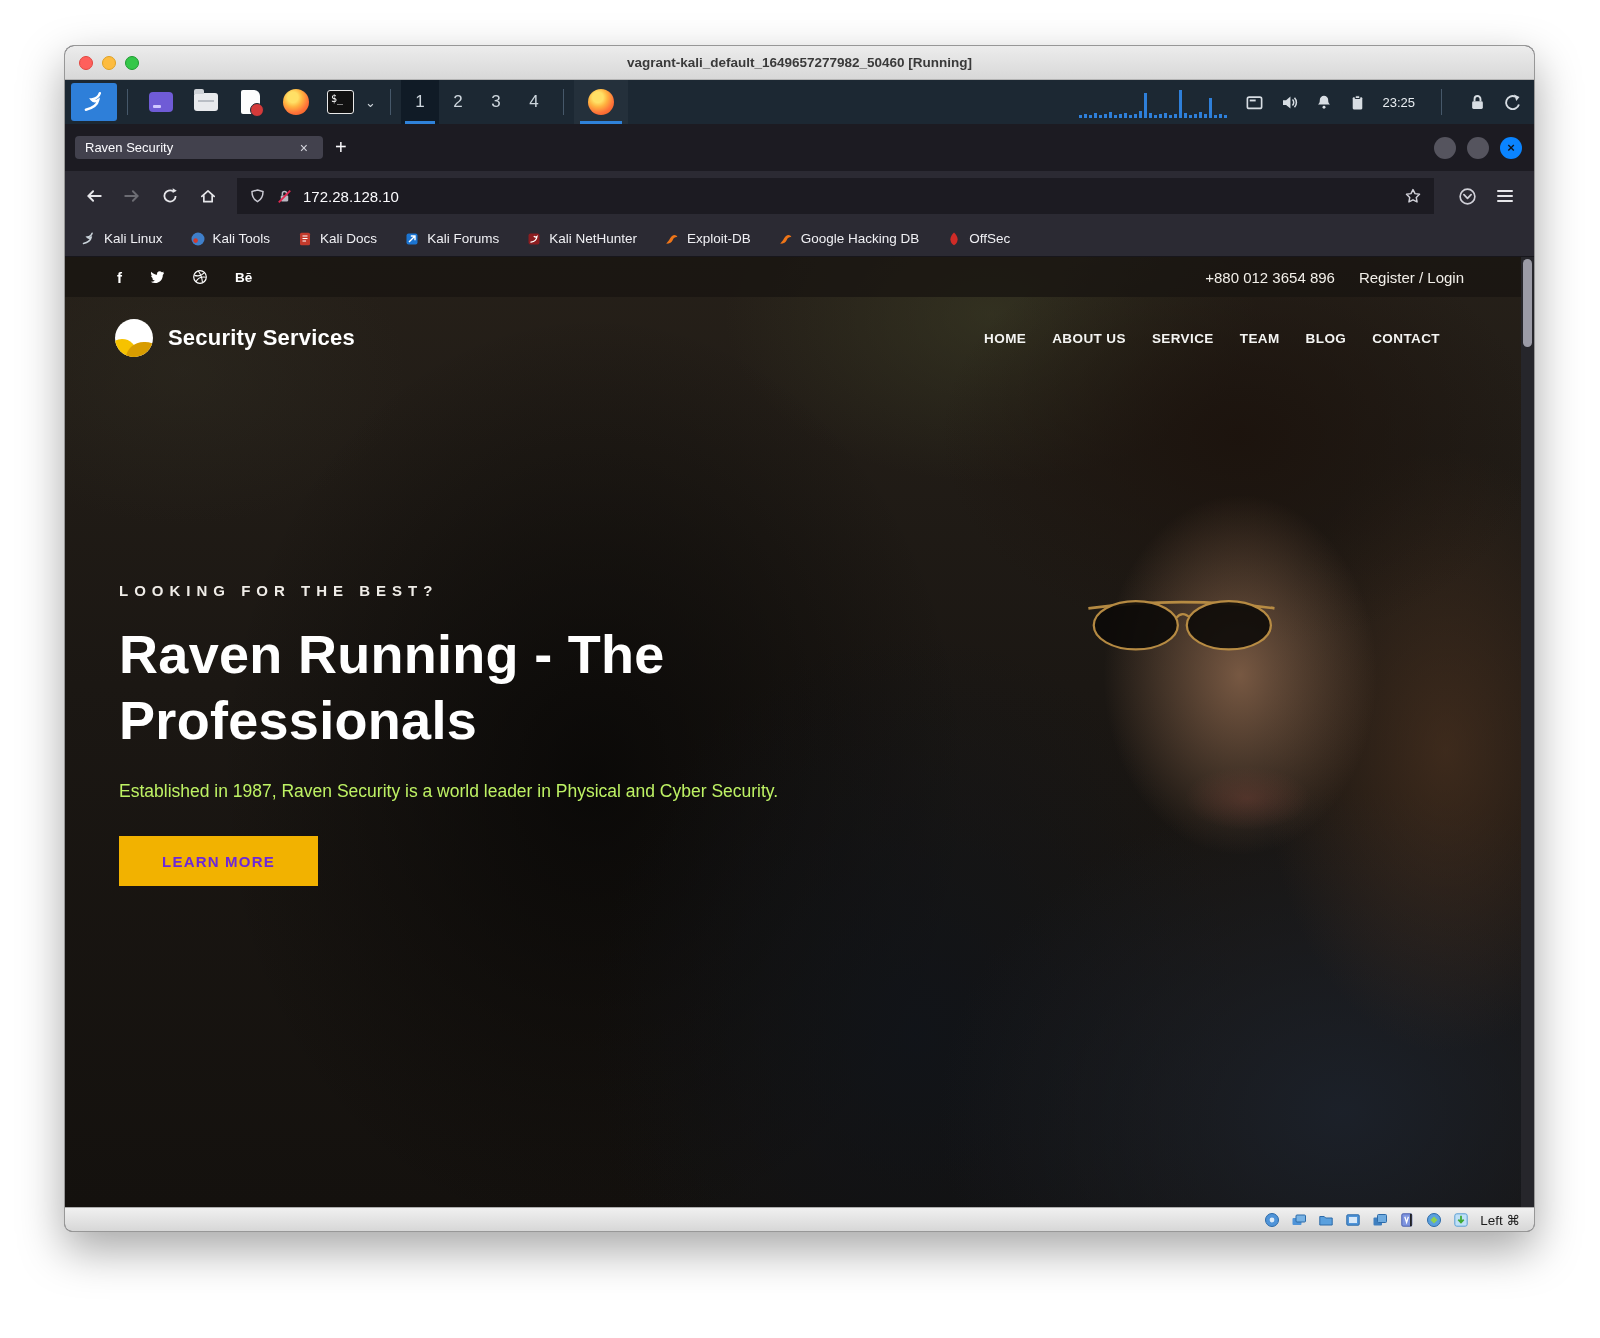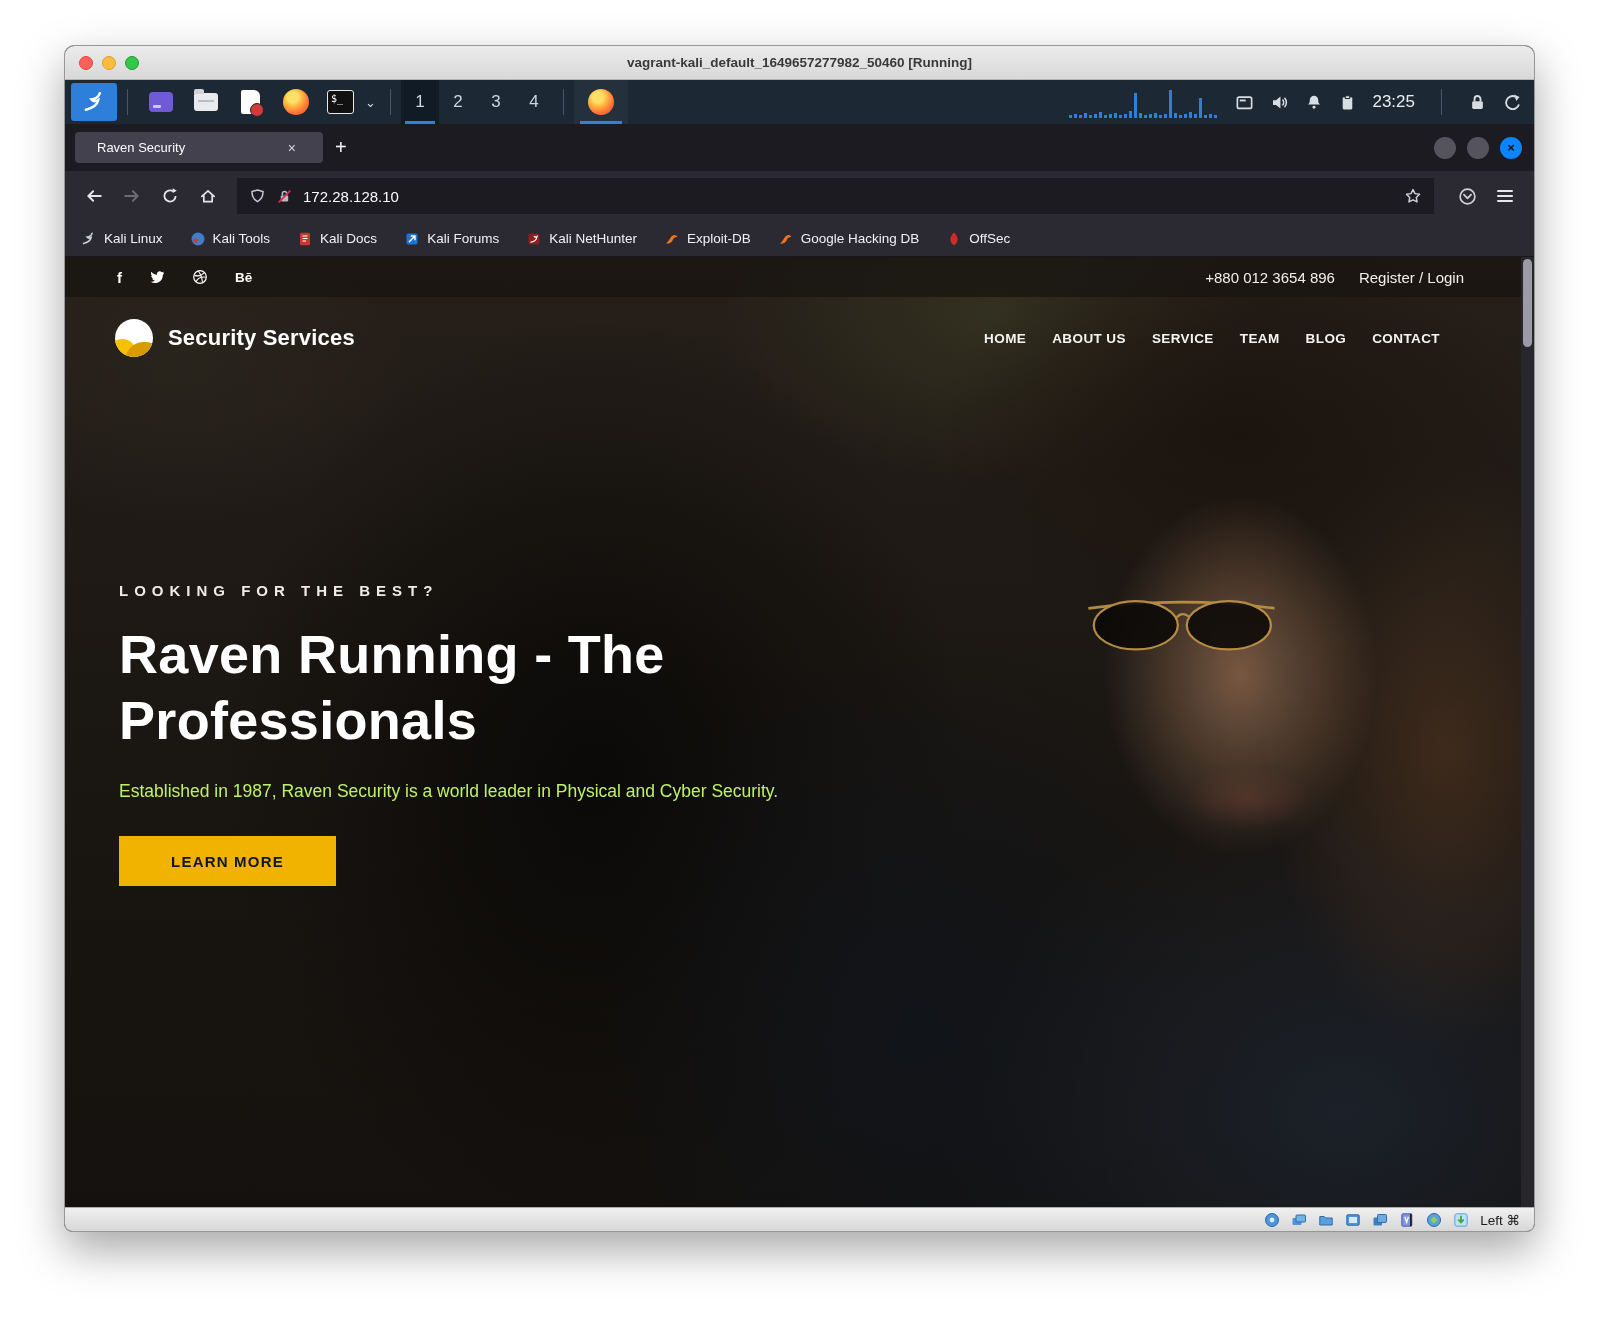--- a/index.html
+++ b/index.html
@@ -38,26 +38,26 @@
     background:radial-gradient(circle at 38% 32%, #ffe066 0 22%, #ffb340 40%, #ff7139 66%, #e55b13 100%); }
   .ic-term{ width:27px; height:24px; background:#111; border:1.5px solid #e9e9e9; border-radius:3px; color:#fff; font-family:"DejaVu Sans Mono", monospace; font-size:10px; display:flex; align-items:flex-start; padding:2px 0 0 3px; }
   .chev{ color:#cfd6dc; font-size:13px; margin:0 4px 0 2px; }
   .ws{ width:38px; height:44px; display:flex; align-items:center; justify-content:center; color:#cdd6dd; font-size:17px; position:relative; }
   .ws.active{ background:#101b26; }
   .ws.active::after{ content:""; position:absolute; left:4px; right:4px; bottom:0; height:3px; background:#2f82da; }
   .task-ff{ width:54px; height:44px; display:flex; align-items:center; justify-content:center; position:relative; background:rgba(255,255,255,.04); }
   .task-ff::after{ content:""; position:absolute; left:6px; right:6px; bottom:0; height:3px; background:#2f82da; }
   .p-right{ margin-left:auto; display:flex; align-items:center; gap:16px; }
   .cpu{ display:block; }
-  .clock{ color:#e8edf1; font-size:17px; }
+  .clock{ color:#e8edf1; font-size:13px; }
   .ticon{ display:flex; align-items:center; justify-content:center; }
 
   
   .ff-tabbar{ height:47px; flex:0 0 47px; background:#1c1b22; display:flex; align-items:center; padding:0 8px; }
-  .tab{ width:248px; height:31px; background:#42414d; border-radius:4px; margin-left:2px; display:flex; align-items:center; padding:0 22px; color:#fbfbfe; }
+  .tab{ width:248px; height:23px; background:#42414d; border-radius:4px; margin-left:2px; display:flex; align-items:center; padding:0 10px; color:#fbfbfe; }
   .tab-title{ font-size:13px; flex:1; white-space:nowrap; overflow:hidden; }
   .tab-close{ font-size:14px; color:#d6d6de; padding:2px 5px; border-radius:3px; }
   .newtab{ color:#fbfbfe; font-size:20px; font-weight:300; padding:0 12px; }
   .win-ctrls{ margin-left:auto; display:flex; gap:11px; align-items:center; margin-right:4px; }
   .wc{ width:22px; height:22px; border-radius:50%; background:#55545e; display:flex; align-items:center; justify-content:center; }
   .wc.close{ background:#0a84ff; color:#10131a; font-size:13px; font-weight:700; }
 
   
   .ff-navbar{ height:50px; flex:0 0 50px; background:#2b2a33; display:flex; align-items:center; padding:0 10px; }
   .nav-btn{ width:34px; height:34px; border-radius:4px; display:flex; align-items:center; justify-content:center; margin:0 2px; }
@@ -98,22 +98,22 @@
   .brand-logo{ width:38px; height:38px; border-radius:50%; background:#fff; position:relative; overflow:hidden; }
   .brand-logo::before{ content:""; position:absolute; left:-22%; bottom:-32%; width:80%; height:80%; border-radius:50%; background:#f6c200; }
   .brand-logo::after{ content:""; position:absolute; right:-25%; bottom:-45%; width:95%; height:85%; border-radius:50%; background:#d89c00; }
   .brand-name{ color:#fff; font-size:22px; font-weight:700; letter-spacing:.2px; }
   .main-nav{ margin-left:auto; display:flex; gap:26px; }
   .main-nav span{ color:#f5f5f3; font-size:13.5px; font-weight:600; letter-spacing:.4px; }
   .hero-content{ position:absolute; z-index:2; left:54px; top:325px; width:720px; }
   .kicker{ color:#efece7; font-size:15px; font-weight:600; letter-spacing:6px; }
   .hero-h1{ margin-top:22px; color:#ffffff; font-size:54px; font-weight:700; line-height:66px; letter-spacing:.3px; }
   .hero-sub{ margin-top:28px; color:#bef264; font-size:17.5px; font-weight:400; }
-  .cta{ margin-top:34px; width:217px; height:50px; background:#f2b200; display:flex; align-items:center; justify-content:center;
-        color:#0f172a; font-size:15px; font-weight:700; letter-spacing:1.2px; }
+  .cta{ margin-top:34px; width:199px; height:50px; background:#f2b200; display:flex; align-items:center; justify-content:center;
+        color:#6d28d9; font-size:15px; font-weight:700; letter-spacing:1.2px; }
   .site-scrollbar{ position:absolute; z-index:3; right:0; top:0; bottom:0; width:13px; background:#26262b; }
   .site-scrollbar .thumb{ position:absolute; top:2px; left:2px; width:9px; height:88px; background:#9b9ba6; border-radius:5px; }
 
   
   .vbox-statusbar{ height:24px; flex:0 0 24px; background:linear-gradient(#f0f0f0,#d7d7d7); border-top:1px solid #adadad;
     display:flex; align-items:center; justify-content:flex-end; gap:11px; padding:0 14px; }
   .hostkey{ color:#1c1c1c; font-size:13.5px; }
 </style>
 </head>
 <body>

